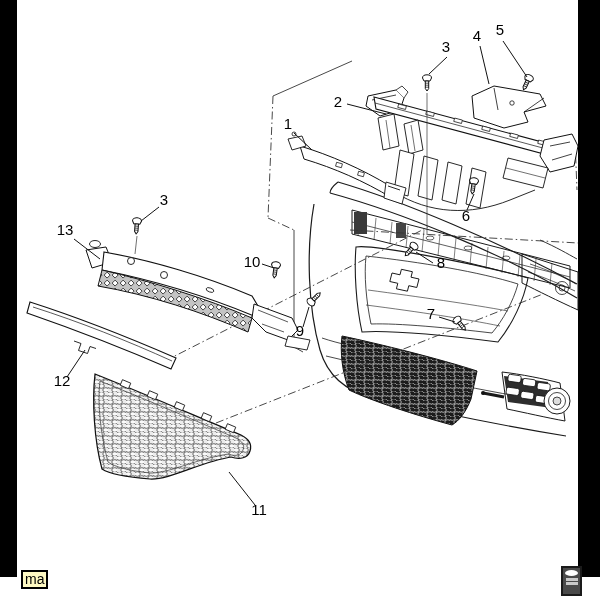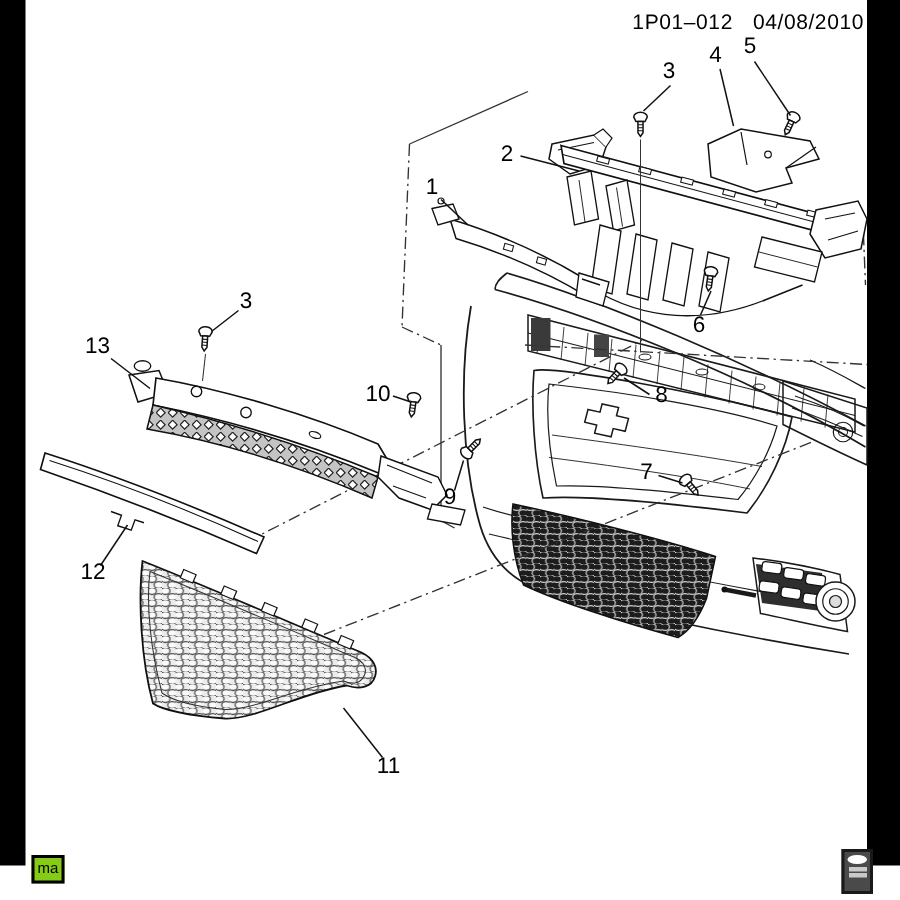--- a/index.html
+++ b/index.html
@@ -5,40 +5,36 @@
   html,body{margin:0;padding:0;background:#888;}
   .page{position:relative;width:600px;height:600px;background:#fff;overflow:hidden;
         font-family:"Liberation Sans",sans-serif;color:#111;}
   .side-bar{position:absolute;top:0;height:577px;background:#000;}
   .side-bar.left{left:0;width:17px;}
   .side-bar.right{left:578px;width:22px;}
   .header{position:absolute;top:6px;right:24px;font-size:14px;letter-spacing:.4px;
           white-space:nowrap;color:#000;}
   .header span{margin-left:9px;}
   .diagram-svg{position:absolute;left:0;top:0;}
-  .ma-box{position:absolute;left:21px;top:570px;border:2px solid #000;background:#84cc16;
-          font-size:10px;line-height:15px;padding:0 2px;color:#000;}
+  .ma-box{position:absolute;left:21px;top:570px;border:2px solid #000;background:#fef9c3;
+          font-size:14px;line-height:15px;padding:0 2px;color:#000;}
   .stamp{position:absolute;left:561px;top:566px;width:21px;height:30px;background:#4a4a4a;
          border:2px solid #1a1a1a;box-sizing:border-box;}
   .stamp .oval{width:13px;height:6px;background:#fff;border-radius:50%;margin:2px auto 2px auto;}
   .stamp .tline{width:12px;height:3px;background:#c9c9c9;margin:1px auto;}
   svg text{font-family:"Liberation Sans",sans-serif;font-size:15px;fill:#000;text-anchor:middle;}
 </style>
 </head>
 <body>
 
 <div class="page">
 
   <div class="side-bar left"></div>
   <div class="side-bar right"></div>
 
-  <div class="header">
-    <span>1P01–012</span>
-    <span>04/08/2010</span>
-  </div>
 
   <svg class="diagram-svg" width="600" height="600" viewBox="0 0 600 600">
     <defs>
       <g id="bolt">
         <path d="M -4.5 0 A 4.5 3.2 0 1 1 4.5 0 L 3 3 L -3 3 Z" fill="#fff" stroke="#111" stroke-width="1"></path>
         <path d="M -1.7 3 L -1.7 10.5 L 0 13 L 1.7 10.5 L 1.7 3 Z" fill="#fff" stroke="#111" stroke-width="1"></path>
         <path d="M -1.7 5.2 h3.4 M -1.7 7.2 h3.4 M -1.7 9.2 h3.4" stroke="#111" stroke-width="0.7"></path>
       </g>
       <pattern id="hcDark" width="9" height="8" patternUnits="userSpaceOnUse">
         <rect width="9" height="8" fill="#1c1c1c"></rect>

